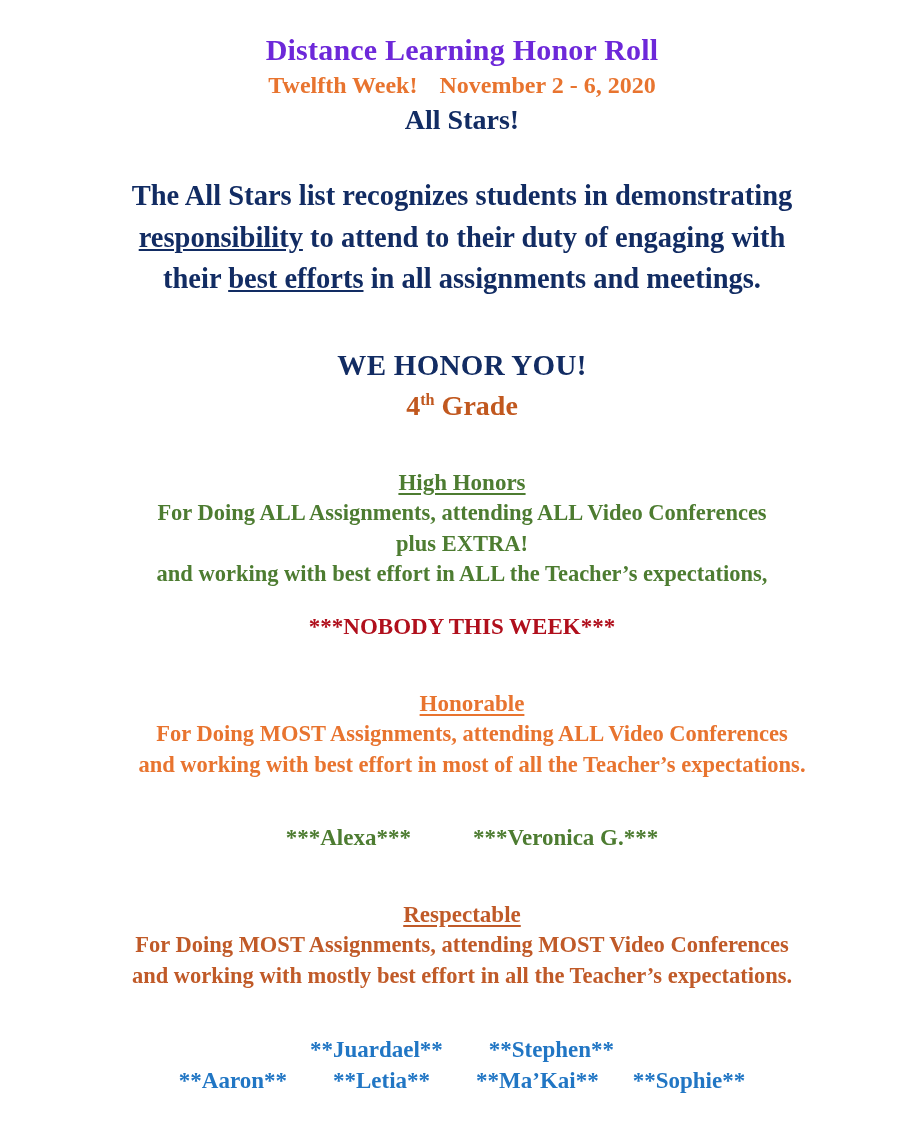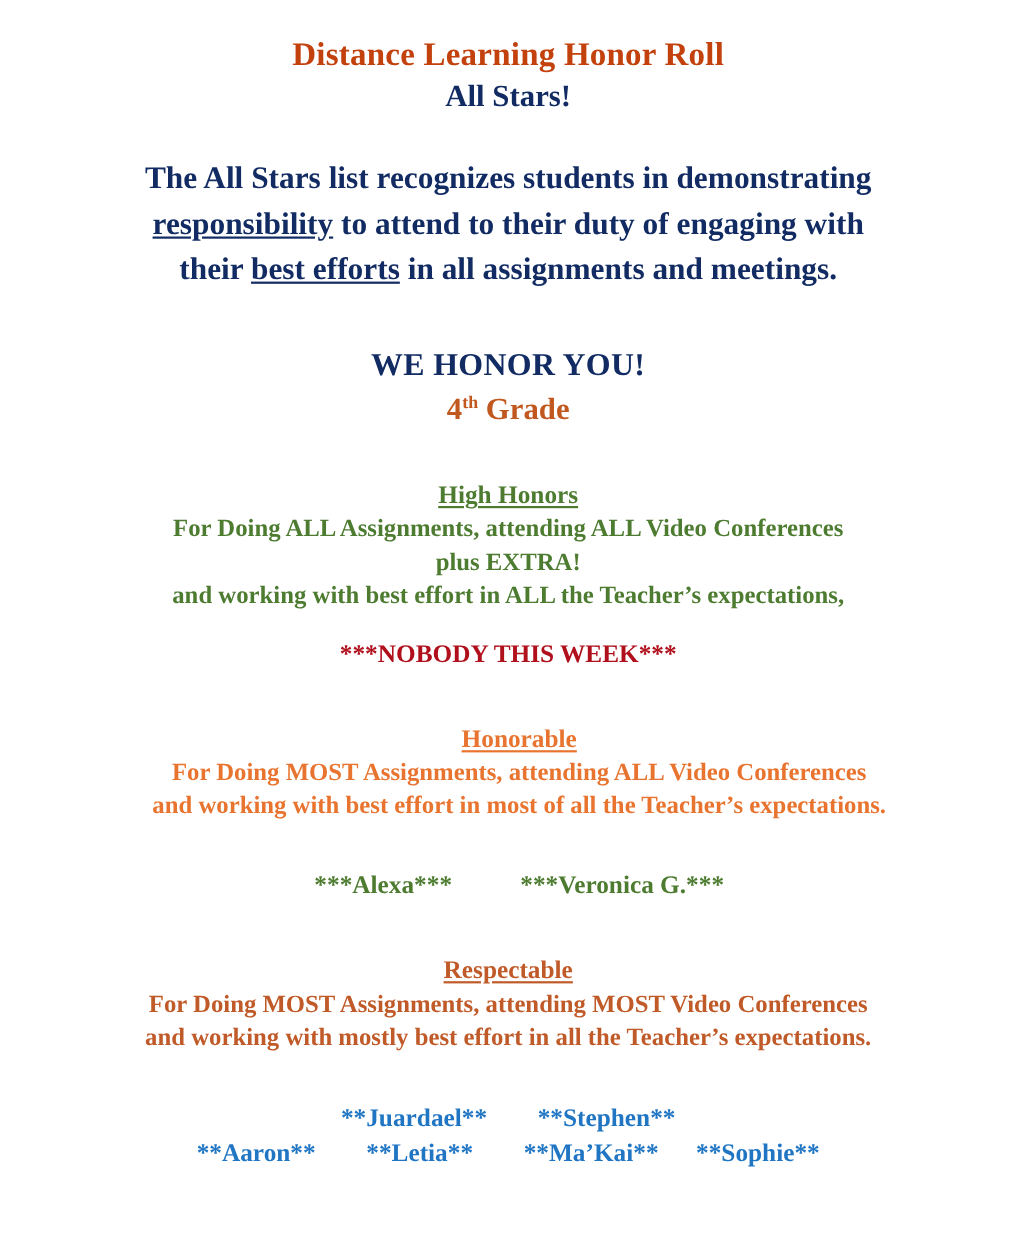--- a/index.html
+++ b/index.html
@@ -18,21 +18,21 @@
     height: 1124px;
     box-sizing: border-box;
     padding: 0;
     position: relative;
     background: #ffffff;
     text-align: center;
   }
 
   
   .doc-title {
-    color: #c2410c;
+    color: #6d28d9;
     font-weight: bold;
     font-size: 30px;
     line-height: 1.12;
     margin: 0;
     padding-top: 33px;
     letter-spacing: 0.2px;
   }
   .doc-subtitle {
     color: #e8742f;
     font-weight: bold;
@@ -134,20 +134,23 @@
   .gap-md { display: inline-block; width: 46px; }
   .gap-lg { display: inline-block; width: 62px; }
 </style>
 </head>
 <body>
 
 <div class="page">
 
   <h1 class="doc-title">Distance Learning Honor Roll</h1>
 
+  <div class="doc-subtitle">
+    <span>Twelfth Week!</span><span class="gap"></span><span>November 2 - 6, 2020</span>
+  </div>
 
   <div class="doc-allstars">All Stars!</div>
 
   <div class="intro">
     <div><span>The All Stars list recognizes students in demonstrating</span></div>
     <div><u>responsibility</u><span> to attend to their duty of engaging with</span></div>
     <div><span>their </span><u>best efforts</u><span> in all assignments and meetings.</span></div>
   </div>
 
   <div class="honor-you">WE HONOR YOU!</div>

